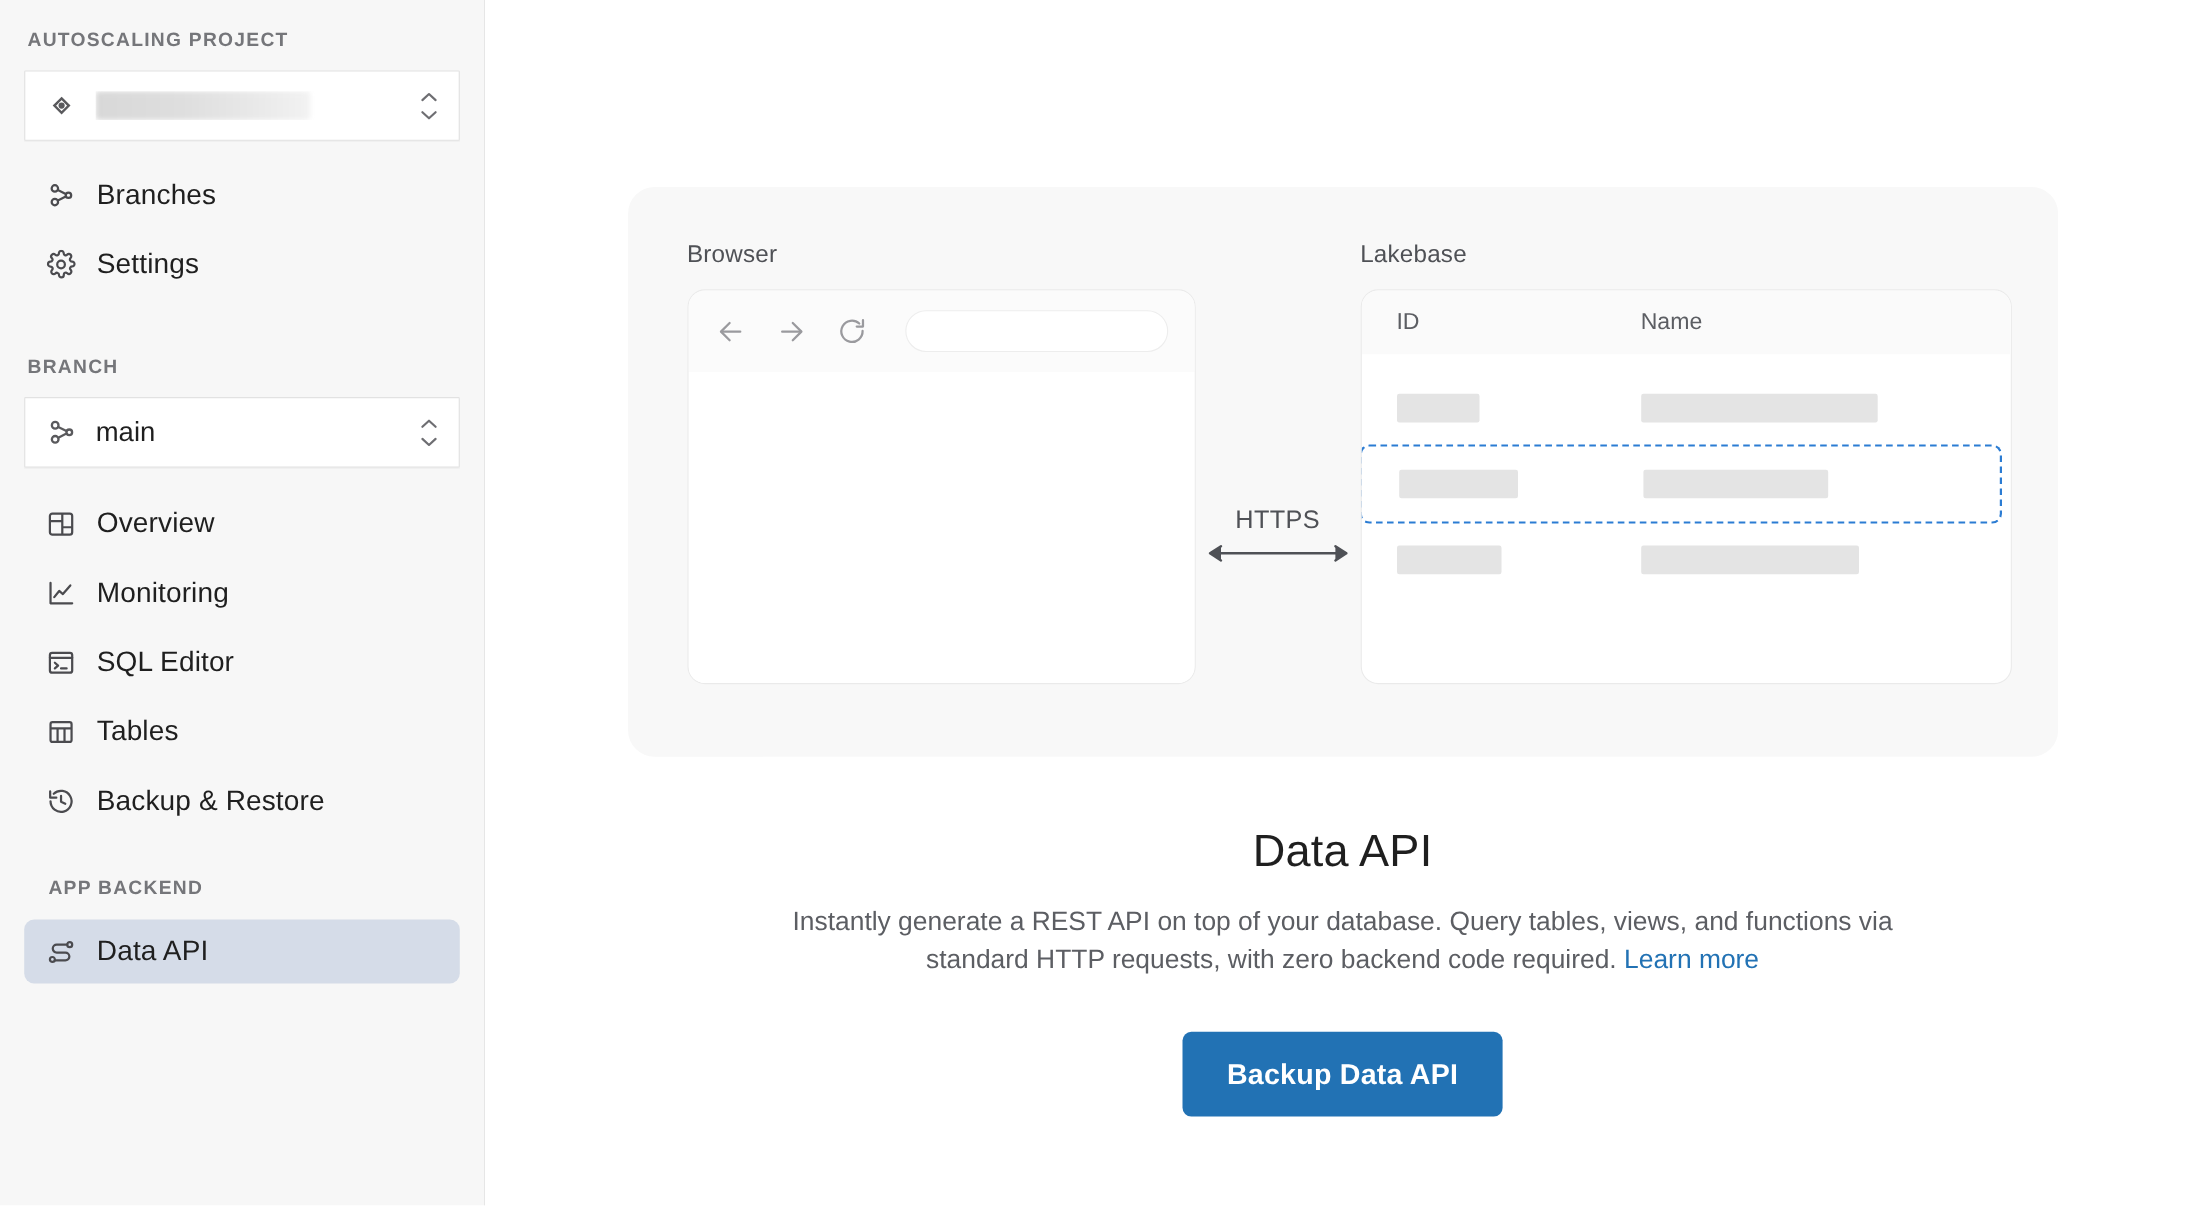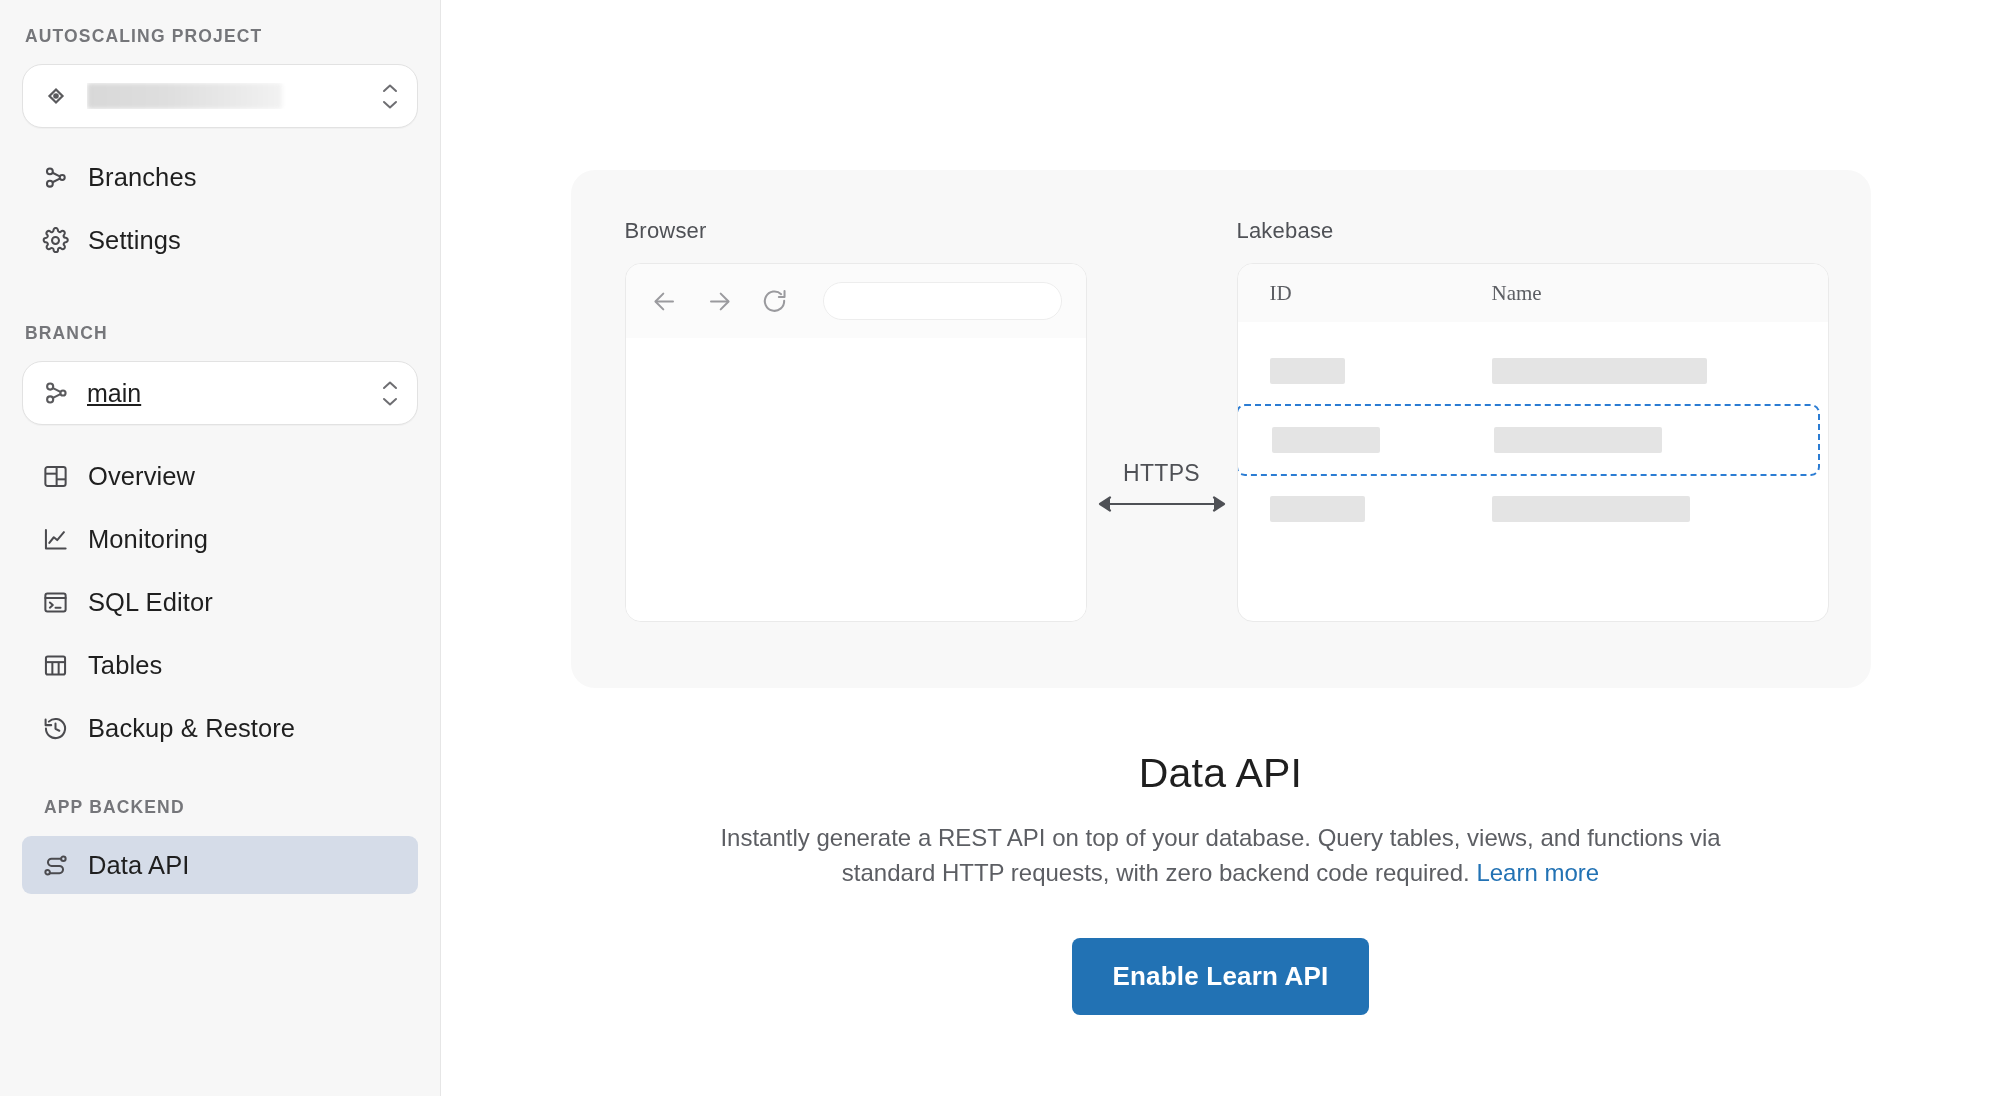--- a/index.html
+++ b/index.html
@@ -39,27 +39,26 @@
 
   .section-label.branch  { margin-top: 54px; }
   .section-label.backend { margin-top: 40px; padding-left: 22px; }
 
   
   .selector {
     margin-top: 17px;
     height: 64px;
     background: #ffffff;
     border: 1px solid #e2e2e2;
-    border-radius: 20px;
+    border-radius: 1px;
     display: flex;
     align-items: center;
     padding: 0 16px 0 18px;
     box-shadow: 0 1px 1px rgba(0,0,0,0.03);
     cursor: pointer;
-    text-decoration: underline;
   }
   .selector .sel-icon {
     width: 30px; height: 30px;
     flex-shrink: 0;
     display: flex; align-items: center; justify-content: center;
     color: #5a5a5d;
   }
   .selector .sel-text {
     flex: 1;
     margin-left: 16px;
@@ -203,21 +202,21 @@
     position: relative;
   }
   .lb-head {
     height: 58px;
     background: #fafafa;
     display: flex;
     align-items: center;
     padding-left: 32px;
   }
   .lb-head .lb-col {
-    font-family: Liberation Serif, serif;
+    font-family: Liberation Sans, sans-serif;
     font-size: 21px;
     color: #5c5e63;
   }
   .lb-head .lb-col.id   { width: 222px; }
   .lb-rows { padding-top: 16px; position: relative; }
   .lb-row {
     height: 66px;
     display: flex;
     align-items: center;
     padding-left: 32px;
@@ -496,18 +495,18 @@
       </div>
     </section>
 
     <section class="copy-block">
       <h1 class="copy-title">Data API</h1>
       <p class="copy-desc">
         <span>Instantly generate a REST API on top of your database. Query tables, views, and functions via standard HTTP requests, with zero backend code required.</span>
         <a href="#">Learn more</a>
       </p>
       <div class="cta-wrap">
-        <button class="cta-button">Enable Learn API</button>
+        <button class="cta-button">Backup Data API</button>
       </div>
     </section>
 
   </div>
 </main>
 
 </body></html>

